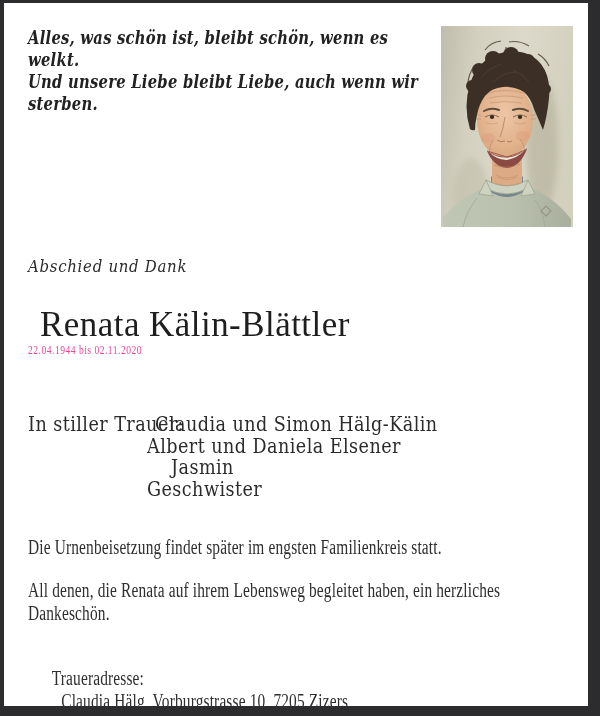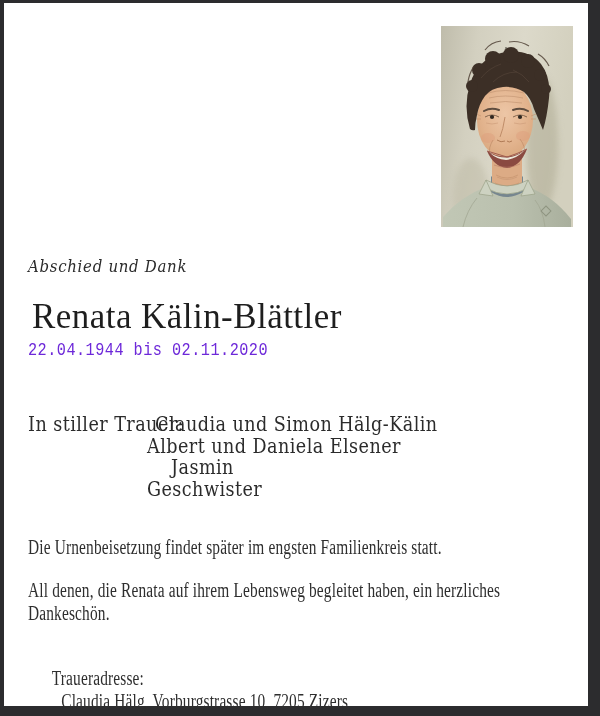--- a/index.html
+++ b/index.html
@@ -46,34 +46,34 @@
     position: absolute; left: 24px; top: 253px;
     font-family: "DejaVu Serif", serif;
     font-size: 17px; line-height: 21px;
     color: #2b2b2b; letter-spacing: 0.8px; font-style: italic;
   }
   .section-label .t { transform: scaleX(0.88); }
 
   
   .name {
     position: absolute; left: 24px; top: 288px;
-    margin: 4px;
+    margin: 12px;
     font-family: "Liberation Serif", serif;
     font-weight: 400;
     font-size: 36px; line-height: 42px;
     color: #1e1e1e; letter-spacing: 0.5px;
   }
   .name .t { transform: scaleX(0.97); }
 
   
   .dates {
     position: absolute; left: 24px; top: 338px;
-    font-family: Liberation Mono, monospace;
-    font-size: 19px; line-height: 18px;
-    color: #6d28d9; letter-spacing: 0.6px;
+    font-family: Liberation Serif, serif;
+    font-size: 12px; line-height: 18px;
+    color: #ec4899; letter-spacing: 0.6px;
   }
   .dates .t { transform: scaleX(0.8); }
 
   
   .mourners {
     position: absolute; left: 24px; top: 375px;
     font-family: "DejaVu Serif", serif;
     font-size: 20px; line-height: 21.7px;
     color: #2b2b2b; letter-spacing: 0.5px;
     width: 540px;
@@ -94,20 +94,26 @@
   .par-urn     { top: 533px; }
   .par-thanks  { top: 576px; }
   .par-address { top: 641px; }
   .addr-value  { padding-left: 12px; }
 </style>
 </head>
 <body>
 
 <div class="page">
 
+  <div class="quote">
+    <div><span class="t">Alles, was schön ist, bleibt schön, wenn es</span></div>
+    <div><span class="t">welkt.</span></div>
+    <div><span class="t">Und unsere Liebe bleibt Liebe, auch wenn wir</span></div>
+    <div><span class="t">sterben.</span></div>
+  </div>
 
   <div class="photo" role="img" aria-label="Porträtfoto einer lächelnden älteren Frau mit kurzem dunklem Haar">
     <svg viewBox="0 0 132 201" preserveAspectRatio="none" aria-hidden="true">
       <defs>
         <linearGradient id="bgg" x1="0" y1="0" x2="1" y2="0.2">
           <stop offset="0" stop-color="#bfbcab"></stop>
           <stop offset="0.28" stop-color="#d3d0c0"></stop>
           <stop offset="0.62" stop-color="#dcd9ca"></stop>
           <stop offset="1" stop-color="#d3d0be"></stop>
         </linearGradient>

